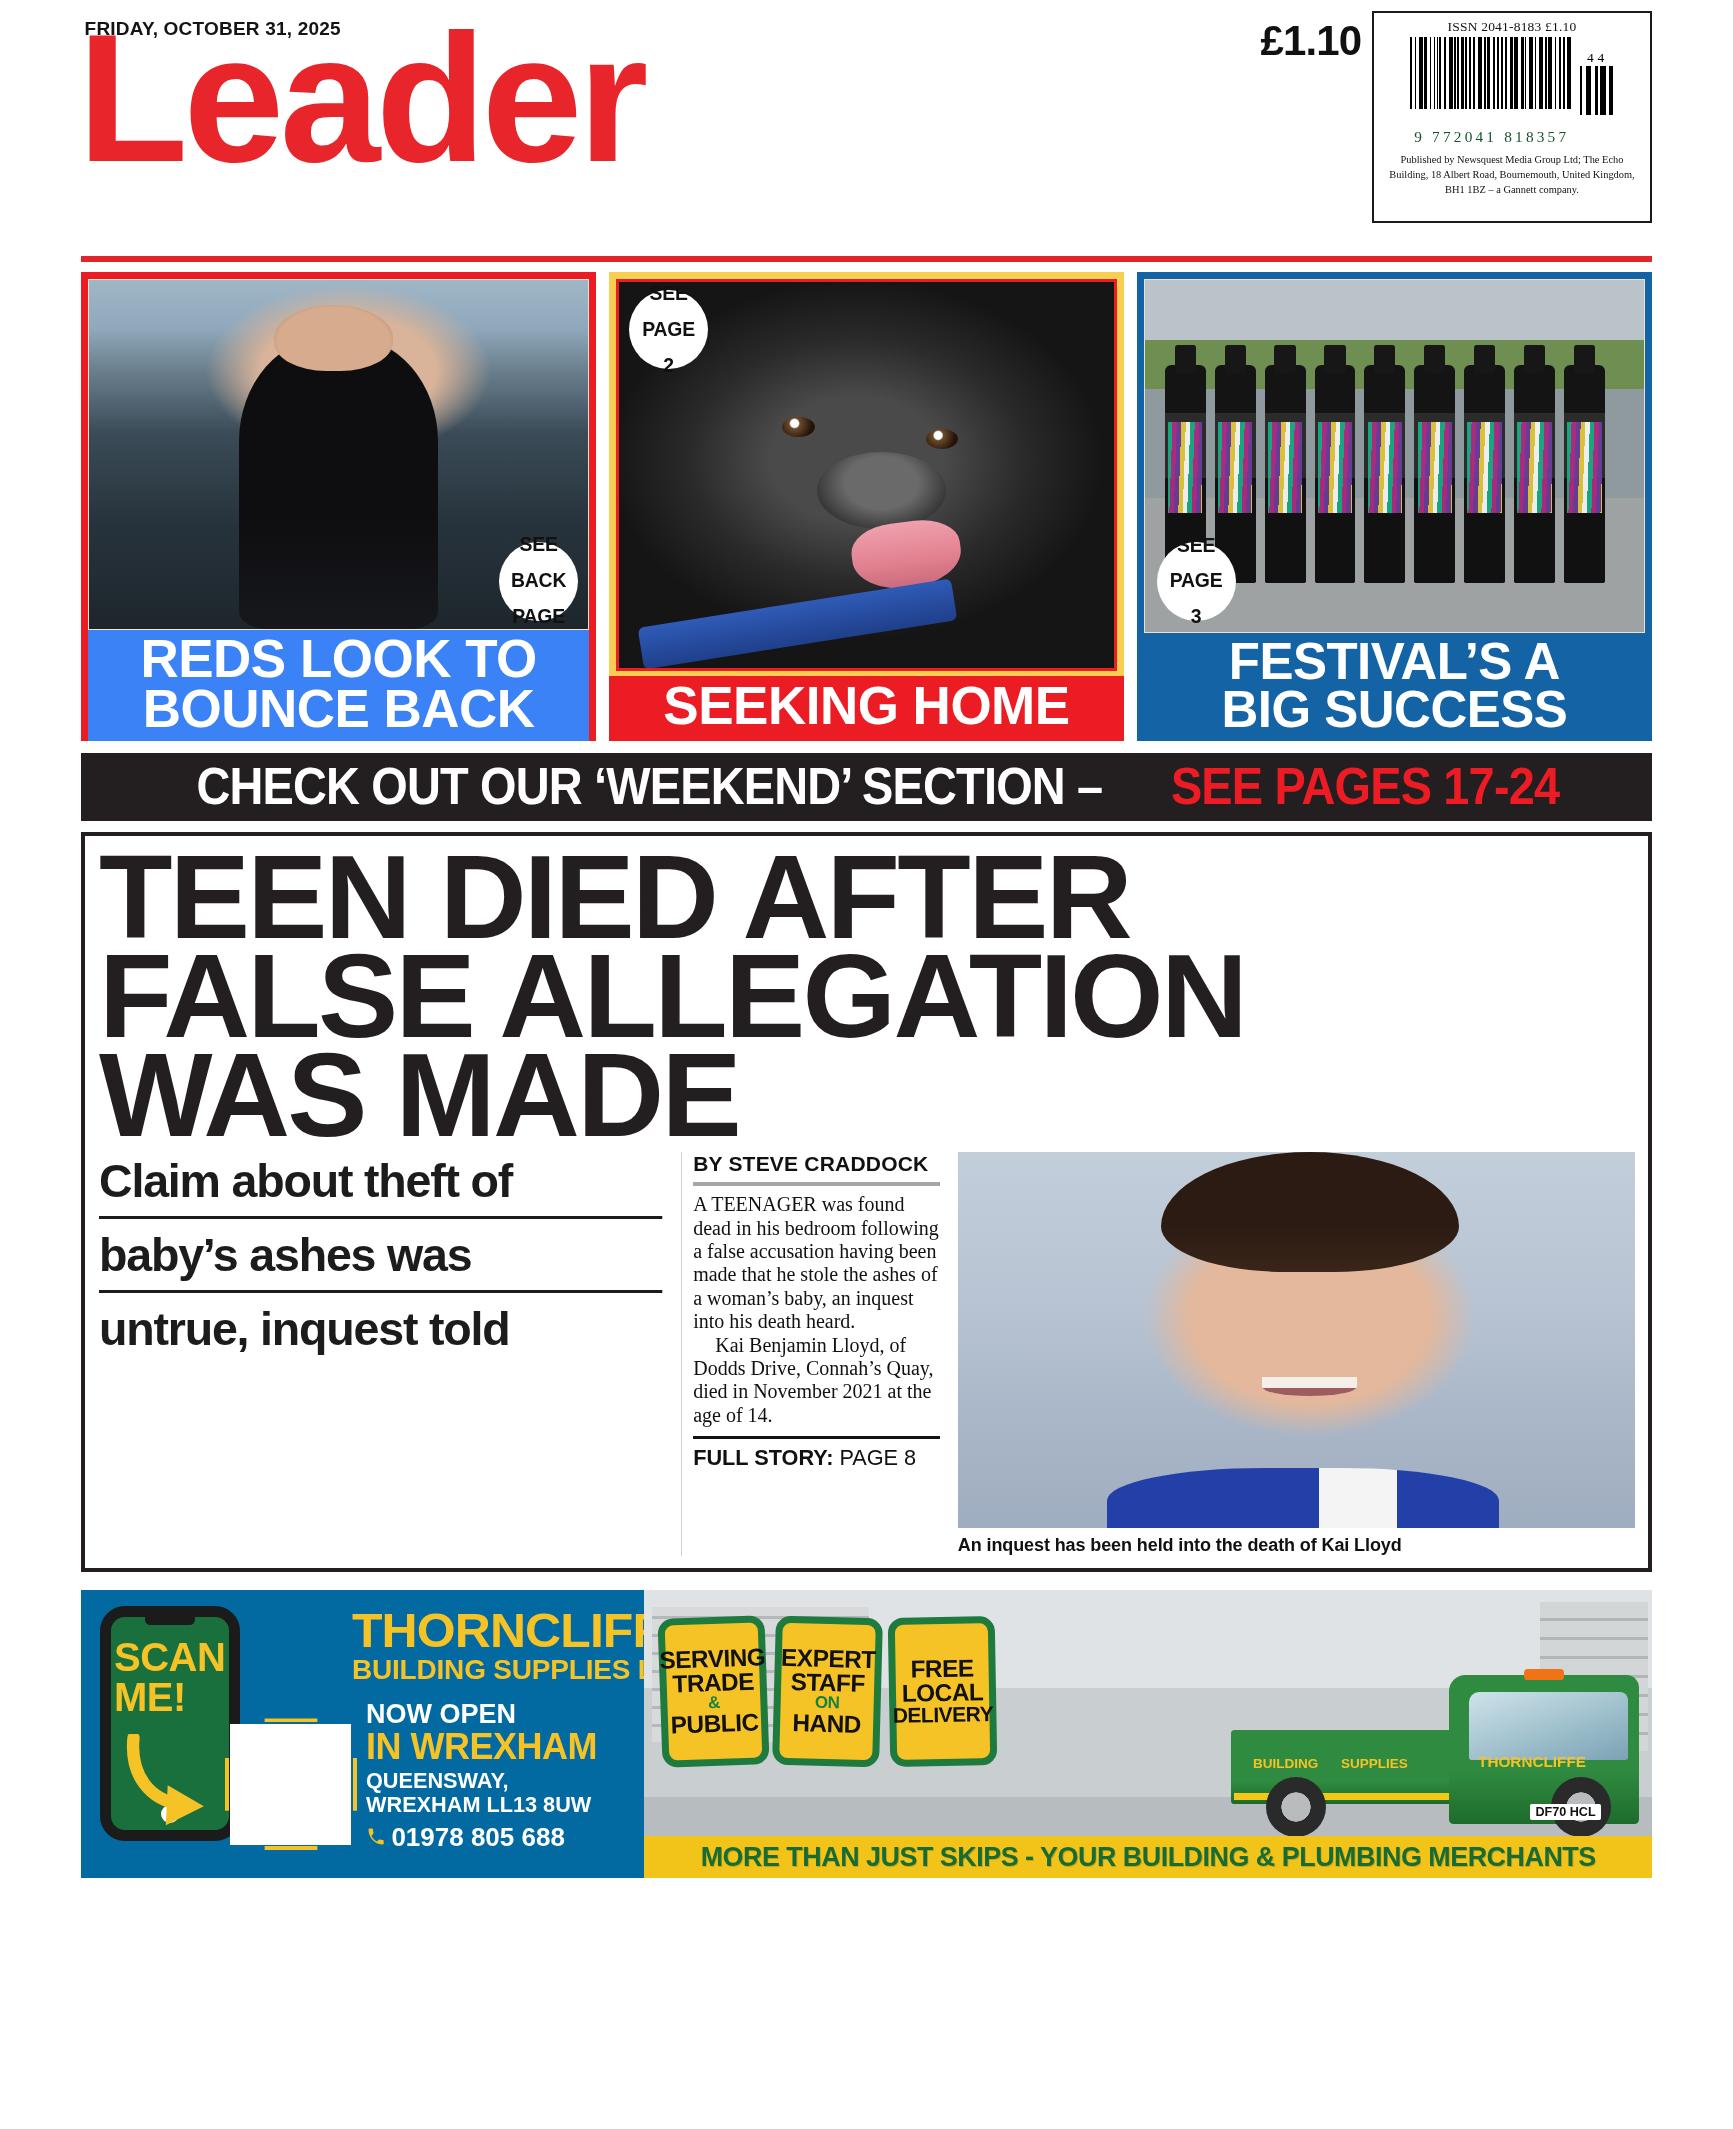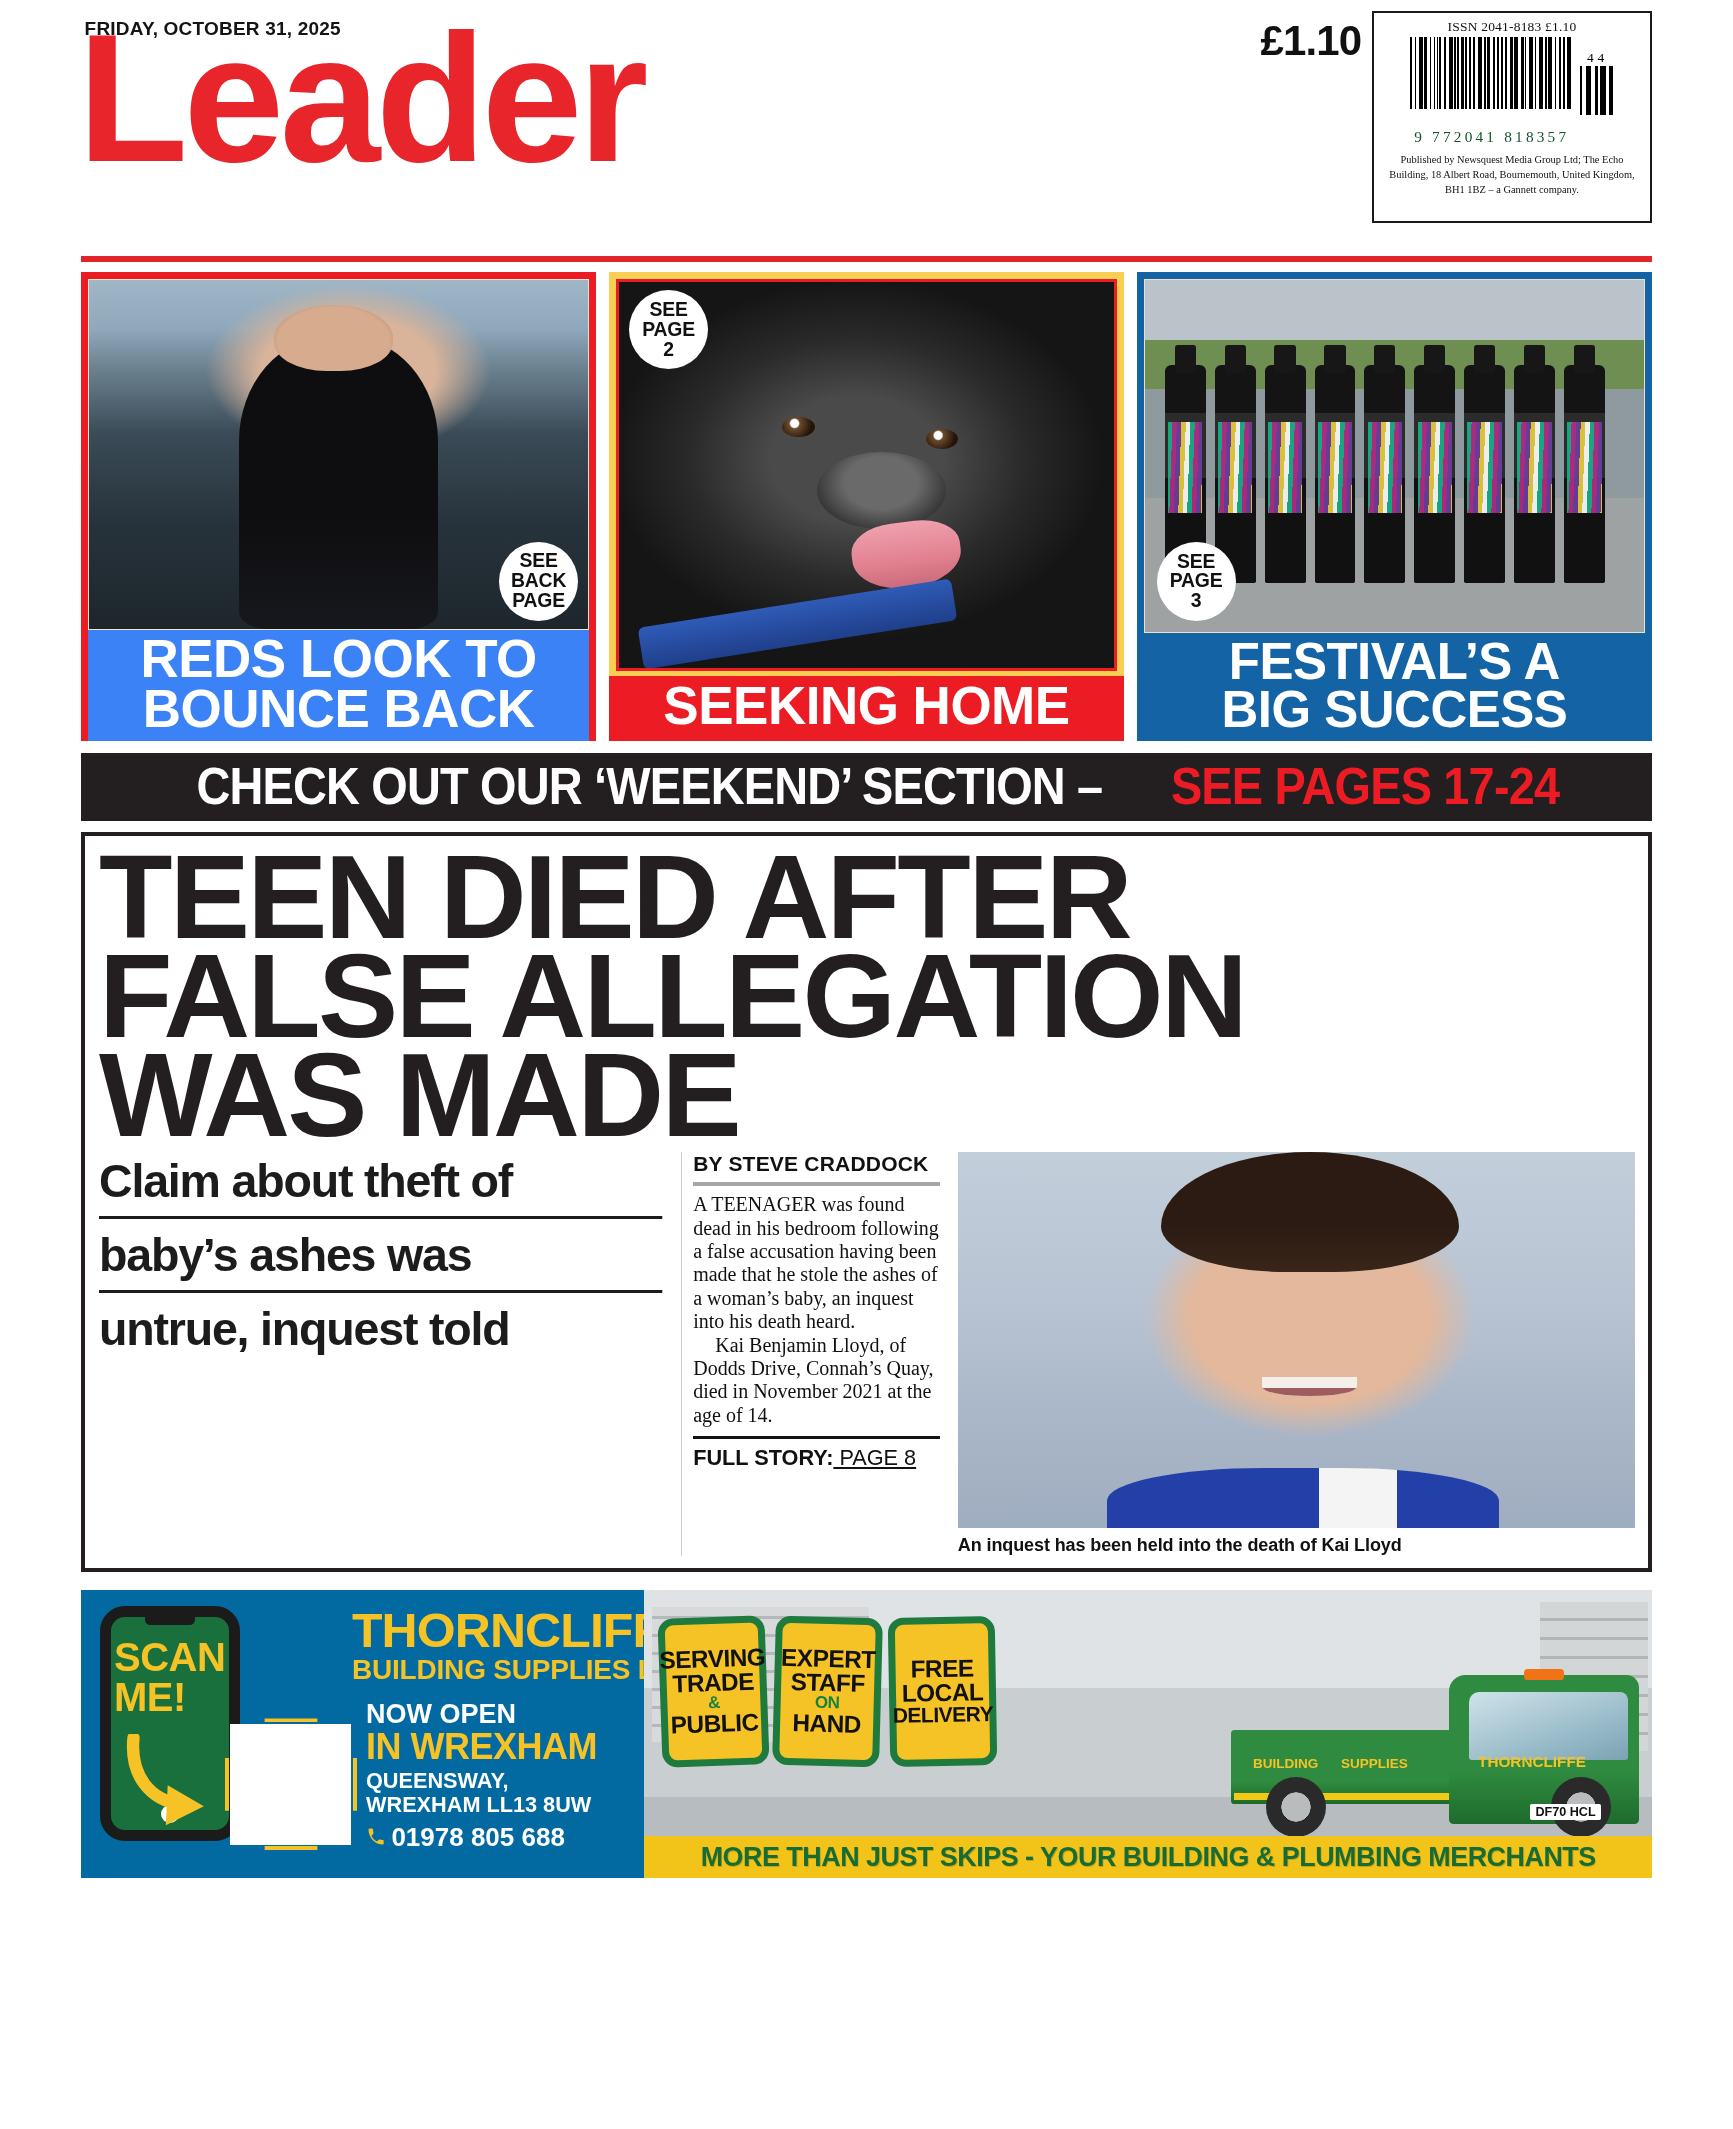--- a/index.html
+++ b/index.html
@@ -108,21 +108,21 @@
   
   .teaser.blue { background:#1464a5; padding:7.2px 7.2px 0; }
   .teaser.blue .t-photo { border:1.8px solid #e9e2cb; }
   .teaser.blue .t-bar { font-size:51px; background:#1464a5; }
 
   .flash {
     position:absolute; width:79px; height:79px; border-radius:50%;
     background:#fff; color:#111; font-weight:bold; font-size:19.4px;
     line-height:1.02; display:flex; flex-direction:column;
     align-items:center; justify-content:center; text-align:center;
-    z-index:6; letter-spacing:-0.2px;
+    z-index:6; letter-spacing:-0.2px;gap:16px;
   }
   .flash.br { right:10px; bottom:8.1px; }
   .flash.tl { left:10px; top:8.1px; }
   .flash.bl { left:11.7px; bottom:11.7px; }
 
   
   .ph { position:absolute; inset:0; }
   .ph-football {
     background:
       radial-gradient(ellipse 46% 40% at 52% 26%, #d9b49a 0 38%, rgba(217,180,154,0) 62%),
@@ -219,21 +219,21 @@
   .byline { font-weight:bold; font-size:21px; letter-spacing:0.2px; color:#111; }
   .byline-rule { height:4.1px; background:#a6a6a6; margin:6.3px 0 7.2px; }
   .body-txt {
     font-family:"Liberation Serif", serif;
     font-size:20px; line-height:1.17; color:#111; text-align:left;
   }
   .body-txt p + p { text-indent:1.1em; }
   .full-rule { height:3.2px; background:#111; margin:9px 0 5.4px; }
   .full-story { font-size:21.7px; color:#111; }
   .full-story b { font-weight:bold; }
-  .full-story span { font-weight:normal;text-decoration:underline; }
+  .full-story span { font-weight:normal; }
 
   .pic-col { flex:1 1 auto; padding-left:6.3px; display:flex; flex-direction:column; }
   .pic-frame { position:relative; width:100%; height:376px; overflow:hidden; }
   .pic-cap { font-weight:bold; font-size:18px; color:#111; margin-top:7.2px; letter-spacing:-0.1px; }
 
   
   .advert { margin-top:18px; height:288px; display:flex; position:relative; overflow:hidden; }
   .ad-left { flex:0 0 563px; background:#0369a1; position:relative; padding:10px 11.7px; }
   .ad-phone {
     position:absolute; left:19px; top:15.3px; width:140px; height:235px;

